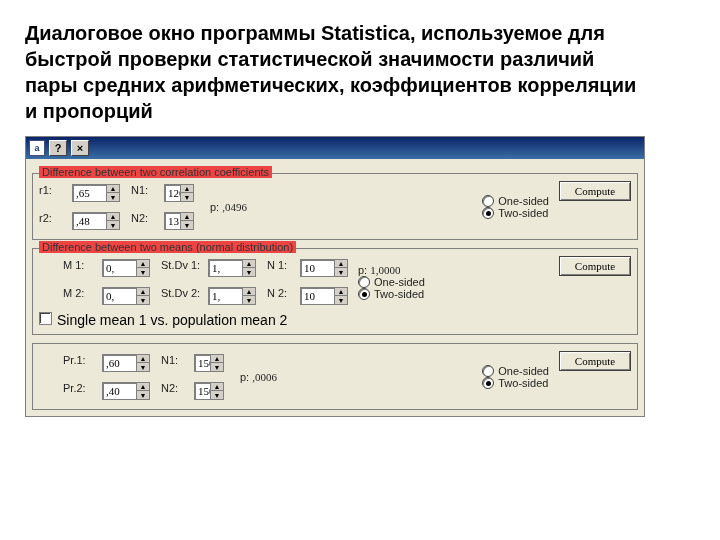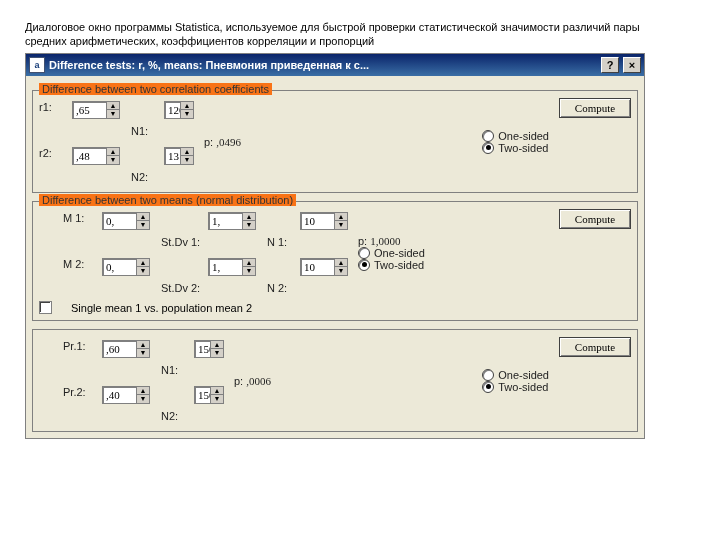--- a/index.html
+++ b/index.html
@@ -1,63 +1,62 @@
 <!DOCTYPE html>
 <html><head>
 <meta charset="utf-8">
 <style>
   * { box-sizing: border-box; margin: 0; padding: 0; }
   body { font-family: "Segoe UI", Tahoma, Arial, sans-serif; background: #fff; font-size: 12px; color: #000; }
   .page { width: 720px; height: 540px; padding: 20px 25px; }
-  .caption { font-size: 11px; font-weight: 400; line-height: 1.3; margin-bottom: 4px; max-width: 620px; }
+  .caption { font-size: 20px; font-weight: 700; line-height: 1.3; margin-bottom: 12px; max-width: 620px; }
   .dialog { border: 1px solid #808080; background: #ece9d8; width: 620px; font-family: Tahoma, Arial, sans-serif; }
   .titlebar { background: linear-gradient(#0a246a,#3a6ea5); color: #fff; display: flex; align-items: center; gap: 4px; padding: 2px 3px; height: 22px; font-size: 11px; font-weight: 700; }
   .titlebar .appicon { width: 16px; height: 16px; background: #fff; border: 1px solid #405070; display: flex; align-items: center; justify-content: center; font-size: 9px; color: #1a3f7a; }
   .titlebar .title-text { flex: 1; white-space: nowrap; overflow: hidden; }
   .winbtn { width: 18px; height: 16px; background: #d4d0c8; border: 1px solid #fff; border-right-color:#404040; border-bottom-color:#404040; color:#000; font-family: Arial; font-size: 11px; font-weight: 700; display:flex; align-items:center; justify-content:center; cursor:pointer; }
   .body-area { padding: 6px; }
   .checkline { display:flex; align-items:center; gap:6px; margin: 2px 2px 6px 2px; font-size:11px; color:#808080; }
   .checkbox { width:13px; height:13px; background:#fff; border:1px solid #808080; box-shadow: inset -1px -1px 0 #fff, inset 1px 1px 0 #404040; }
   .btn { background:#ece9d8; border:1px solid #404040; box-shadow: inset 1px 1px 0 #fff, inset -1px -1px 0 #808080; padding: 3px 10px; font-size:11px; min-width:72px; text-align:center; cursor:pointer; font-family:Tahoma; }
   .top-row { display:flex; gap:8px; align-items:flex-start; }
   .group { border:1px solid #808080; border-top:none; margin-top:8px; padding:8px 6px 6px 6px; position:relative; clear:both; }
-  .group .glabel { position:absolute; top:-7px; left:6px; background:#f97316; padding:0 3px; font-size:11px; color:#333; }
+  .group .glabel { position:absolute; top:-7px; left:6px; background:#ef4444; padding:0 3px; font-size:11px; color:#333; }
   .group::before { content:""; position:absolute; top:0; left:0; right:0; border-top:1px solid #808080; }
   .row { display:flex; align-items:flex-start; gap:5px; margin:3px 0; font-size:11px; }
   .lbl { min-width:28px; text-align:left; color:#222; }
   .lbl.w2 { min-width:34px;margin-left:24px; }
   .lbl.w3 { min-width:42px; }
   .field { display:flex; align-items:stretch; }
   .field .inp { background:#fff; border:1px solid #7f7f7f; border-right:none; box-shadow: inset 1px 1px 0 #808080; height:18px; line-height:16px; padding:0 3px; font-size:11px; font-family:Tahoma; width:34px; }
   .field .inp.w2 { width:16px; }
   .spin { display:flex; flex-direction:column; width:14px; border:1px solid #7f7f7f; }
   .spin .sb { height:8px; background:#d4d0c8; border-bottom:1px solid #7f7f7f; display:flex; align-items:center; justify-content:center; font-size:7px; line-height:7px; color:#000; cursor:pointer; }
   .spin .sb:last-child { border-bottom:none; }
-  .pval { font-size:11px; color:#222; }
+  .pval { font-size:11px; color:#222; margin-left:6px; }
   .pnum { font-family:Tahoma; }
   .radio { display:flex; align-items:center; gap:4px; font-size:11px; color:#222; }
   .radio .rdot { width:12px; height:12px; border:1px solid #404040; border-radius:50%; background:#fff; display:flex; align-items:center; justify-content:center; box-shadow: inset 1px 1px 0 #808080; }
   .radio .rdot.sel::after { content:""; width:5px; height:5px; border-radius:50%; background:#000; }
   .spacer { flex:1; }
   .stack { display:flex; flex-direction:column; }
   .section1 .rows, .section2 .rows, .section3 .rows { display:flex; gap:10px; align-items:center; }
   .section1 .left, .section2 .left, .section3 .left { display:flex; flex-direction:column; gap:4px; }
-  .ml6 { margin-left:6px;margin-top:24px; }
-  .single { display:flex; align-items:flex-end; gap:19px; margin-top:4px; font-size:11px; }
+  .ml6 { margin-left:6px; }
+  .single { display:flex; align-items:flex-start; gap:5px; margin-top:4px; font-size:14px; }
 </style>
 </head>
 <body>
 
 <div class="page">
   <div class="caption">Диалоговое окно программы Statistica, используемое для быстрой проверки статистической значимости различий пары средних арифметических, коэффициентов корреляции и пропорций</div>
 
   <div class="dialog">
     <div class="titlebar">
       <div class="appicon">a</div>
-      <div class="title-text">Difference tests: r, %, means: Пневмония приведенная к с...</div>
       <div class="winbtn">?</div>
       <div class="winbtn">×</div>
     </div>
 
     <div class="body-area">
 
       <div class="group section1">
         <span class="glabel">Difference between two correlation coefficients</span>
         <div class="rows">
           <div class="left">

